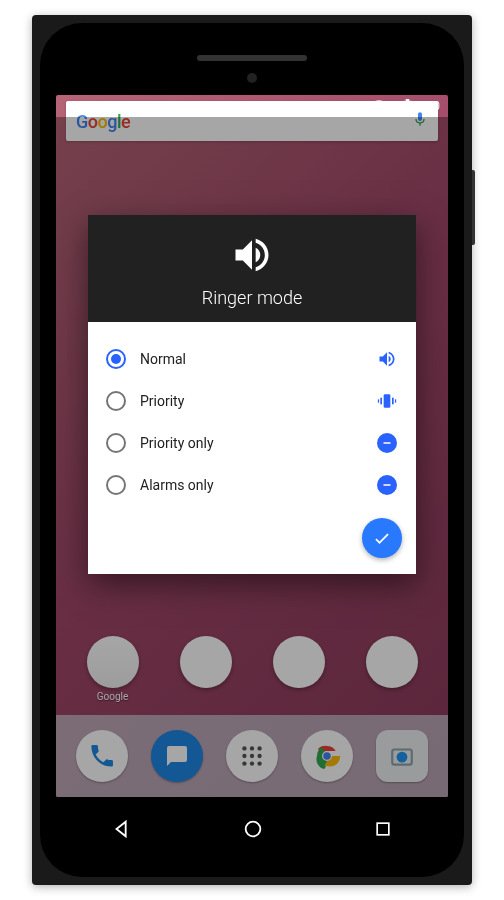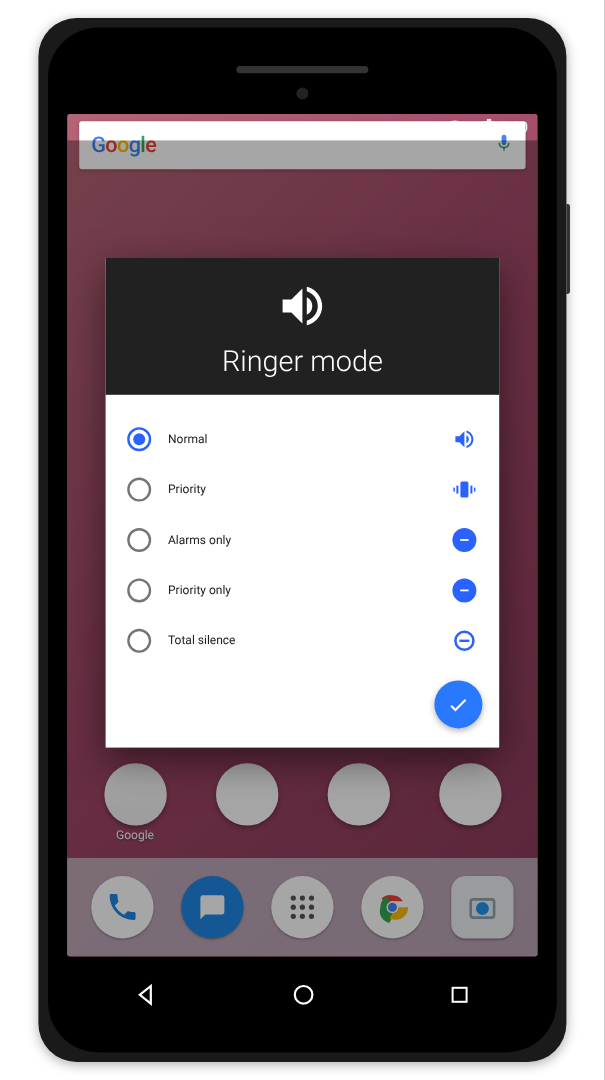--- a/index.html
+++ b/index.html
@@ -5,21 +5,21 @@
   * { box-sizing: border-box; margin: 0; padding: 0; }
   body {
     background: #fff;
     font-family: Roboto, "Helvetica Neue", Arial, sans-serif;
     width: 504px; height: 900px;
     display: flex; align-items: center; justify-content: center;
   }
   .phone-body {
     width: 440px; height: 870px;
     background: #1a1a1a;
-    border-radius: 32px;
+    border-radius: 4px;
     position: relative;
     box-shadow: 0 2px 10px rgba(0,0,0,0.3);
   }
   .phone-inner {
     position: absolute; top: 8px; left: 8px; right: 8px; bottom: 8px;
     background: #000;
     border-radius: 42px;
     overflow: hidden;
   }
   .speaker {
@@ -103,37 +103,37 @@
     background: #fff;
     box-shadow: 0 10px 30px rgba(0,0,0,0.5);
   }
   .dialog-header {
     background: #212121;
     color: #fff;
     text-align: center;
     padding: 18px 0 14px;
   }
   .dialog-header .big-icon { display: inline-block; margin-bottom: 6px; }
-  .dialog-title { font-size: 24px; font-weight: 300; }
+  .dialog-title { font-size: 18px; font-weight: 300; }
   .options { padding: 16px 14px 4px; }
   .opt {
     display: flex; align-items: center;
     padding: 10px 4px;
     gap: 14px;
   }
   .radio {
     width: 20px; height: 20px; border: 2px solid #757575; border-radius: 50%;
     display: flex; align-items: center; justify-content: center;
     flex-shrink: 0;
   }
   .radio.checked { border-color: #2962ff; }
   .radio.checked::after {
     content:""; width: 10px; height: 10px; background: #2962ff; border-radius: 50%;
   }
-  .opt-label { font-size: 10px; color: #212121; flex: 1; }
+  .opt-label { font-size: 14px; color: #212121; flex: 1; }
   .opt-icon { width: 22px; height: 22px; display: flex; align-items: center; justify-content: center; }
   .opt-icon .circle-badge {
     width: 20px; height: 20px; border-radius: 50%; background: #2962ff;
     display:flex; align-items:center; justify-content:center;
   }
   .dialog-actions {
     display: flex; justify-content: flex-end; padding: 8px 14px 16px;
   }
   .fab-confirm {
     width: 40px; height: 40px; border-radius: 50%; background: #2979ff;
@@ -271,52 +271,42 @@
                     <rect x="18" y="8" width="2" height="8"></rect>
                     <rect x="1" y="10" width="1.5" height="4"></rect>
                     <rect x="21.5" y="10" width="1.5" height="4"></rect>
                   </g>
                 </svg>
             </span>
           </div>
 
           <div class="opt">
             <span class="radio"></span>
+            <span class="opt-label">Priority only</span>
+            <span class="opt-icon">
+              <span class="circle-badge">
+                  <svg width="12" height="12" viewBox="0 0 24 24">
+                    <rect x="5" y="10.5" width="14" height="3" fill="#fff"></rect>
+                  </svg>
+                </span>
+            </span>
+          </div>
+
+          <div class="opt">
+            <span class="radio"></span>
             <span class="opt-label">Alarms only</span>
             <span class="opt-icon">
               <span class="circle-badge">
                   <svg width="12" height="12" viewBox="0 0 24 24">
                     <rect x="5" y="10.5" width="14" height="3" fill="#fff"></rect>
                   </svg>
                 </span>
             </span>
           </div>
 
-          <div class="opt">
-            <span class="radio"></span>
-            <span class="opt-label">Priority only</span>
-            <span class="opt-icon">
-              <span class="circle-badge">
-                  <svg width="12" height="12" viewBox="0 0 24 24">
-                    <rect x="5" y="10.5" width="14" height="3" fill="#fff"></rect>
-                  </svg>
-                </span>
-            </span>
-          </div>
-
-          <div class="opt">
-            <span class="radio"></span>
-            <span class="opt-label">Total silence</span>
-            <span class="opt-icon">
-              <svg width="20" height="20" viewBox="0 0 24 24">
-                  <circle cx="12" cy="12" r="9" fill="none" stroke="#2962ff" stroke-width="2.5"></circle>
-                  <rect x="7" y="10.8" width="10" height="2.4" fill="#2962ff"></rect>
-                </svg>
-            </span>
-          </div>
 
         </div>
         <div class="dialog-actions">
           <div class="fab-confirm">
             <svg width="20" height="20" viewBox="0 0 24 24">
                 <path fill="#fff" d="M9 16.2l-3.5-3.5L4 14.2 9 19.2l11-11-1.5-1.5z"></path>
               </svg>
           </div>
         </div>
       </div>

